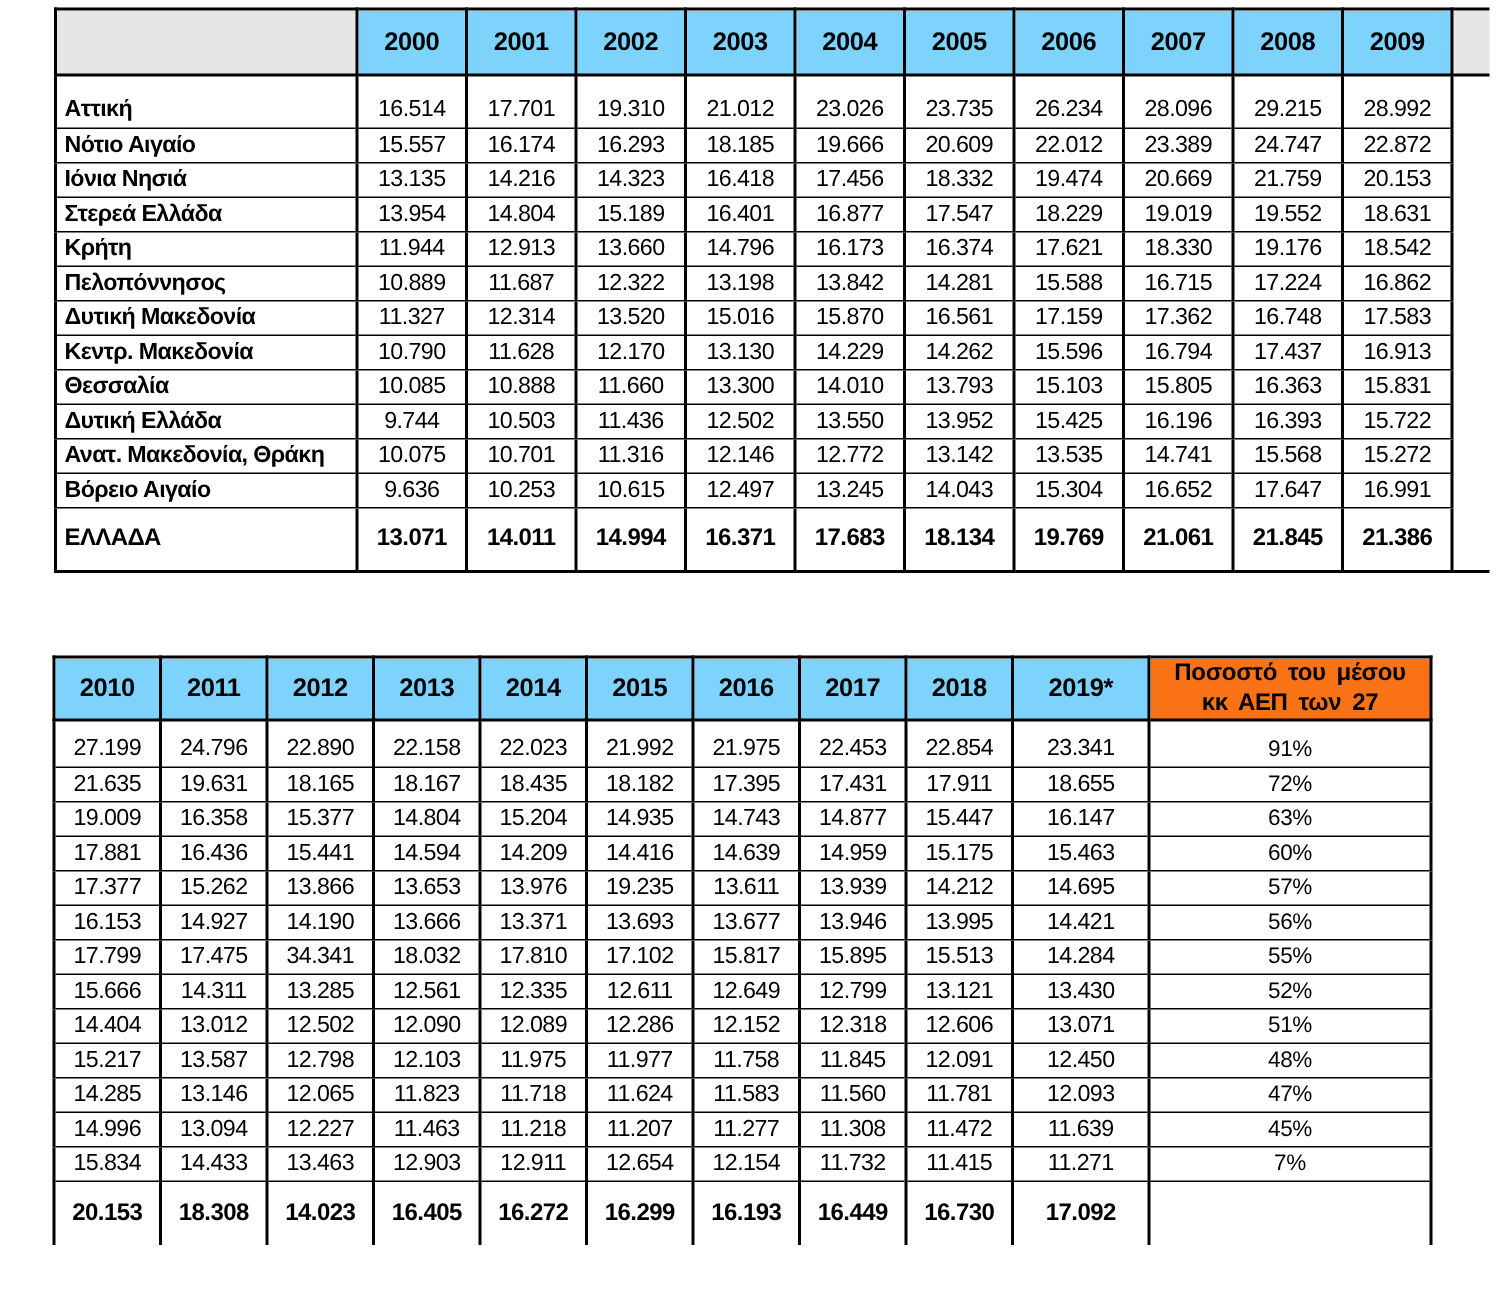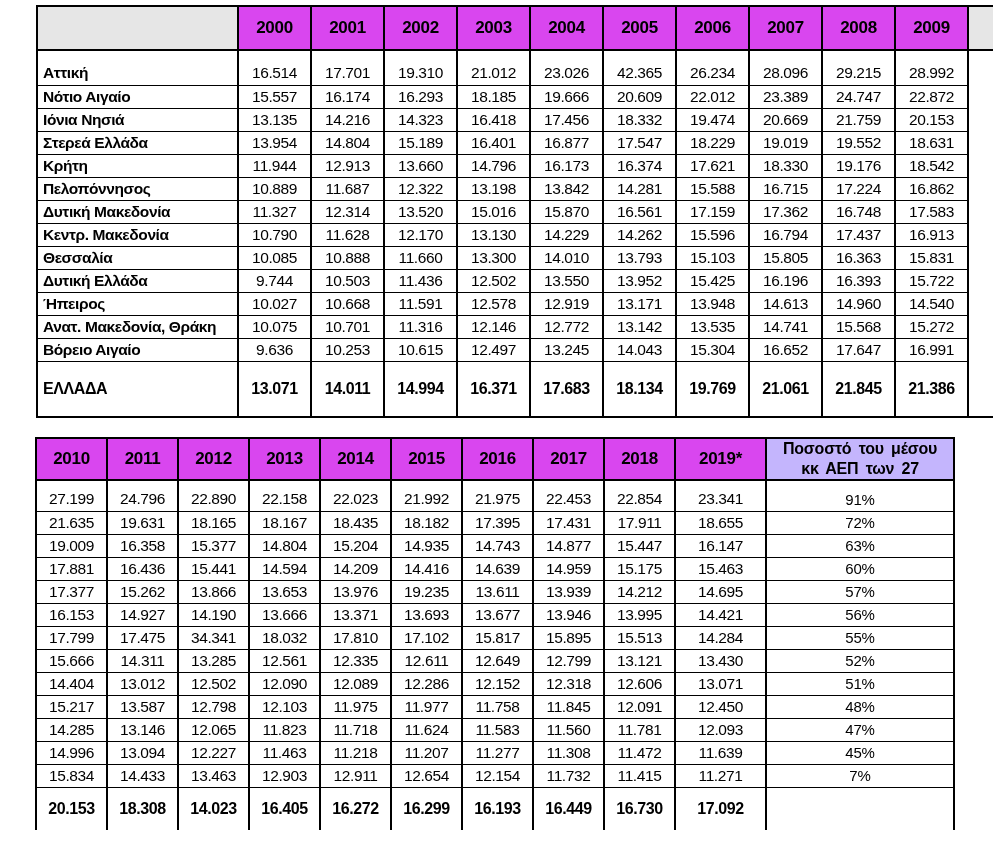--- a/index.html
+++ b/index.html
@@ -11,27 +11,27 @@
   td,th{padding:0;margin:0;overflow:hidden;white-space:nowrap;vertical-align:middle;}
 
   #top-table{position:absolute;left:36px;top:5px;width:956px;}
   #bottom-table{position:absolute;left:35px;top:437px;width:918px;padding-left:24px;}
 
   
   .v{border-left:2px solid #000;border-right:2px solid #000;}
 
   
   th.year{
-    background:#d946ef;border:2px solid #000;
+    background:#7dd3fc;border:2px solid #000;
     font-size:17px;font-weight:bold;letter-spacing:-0.3px;text-align:center;
   }
   th.corner{background:#e6e6e6;border:2px solid #000;}
   th.cut-h{background:#e6e6e6;border-top:2px solid #000;border-bottom:2px solid #000;border-left:2px solid #000;border-right:0;}
   th.pct-h{
-    background:#c4b5fd;border:2px solid #000;
+    background:#f97316;border:2px solid #000;
     font-size:16px;font-weight:bold;text-align:center;line-height:1.25;word-spacing:3px;letter-spacing:-0.2px;
   }
   tr.hrow-top{height:44px;}
   tr.hrow-bot{height:42px;}
 
   
   tr.spacer-top{height:12px;}
   tr.spacer-bot{height:8px;}
 
   
@@ -48,21 +48,21 @@
   td.pct{
     text-align:center;font-size:15px;letter-spacing:-0.2px;
     border-left:2px solid #000;border-right:2px solid #000;border-bottom:1.5px solid #000;
   }
 
   
   td.cut{border:0;}
   td.cut-bottom{border:0;border-bottom:2px solid #000;}
 
   
-  tr.total-top{height:56px;}
+  tr.total-top{height:43px;}
   tr.total-bot{height:43px;}
   tr.total-top td.lbl, tr.total-top td.val{
     font-weight:bold;font-size:16px;border-bottom:2px solid #000;
   }
   tr.total-bot td.val{
     font-weight:bold;font-size:16px;border-bottom:0;
   }
   tr.total-bot td.pct{border-bottom:0;}
 </style>
 </head>
@@ -116,21 +116,21 @@
           <td class="v"></td>
           <td class="cut"></td>
         </tr>
         <tr class="row">
           <td class="lbl">Αττική</td>
           <td class="val">16.514</td>
           <td class="val">17.701</td>
           <td class="val">19.310</td>
           <td class="val">21.012</td>
           <td class="val">23.026</td>
-          <td class="val">42.365</td>
+          <td class="val">23.735</td>
           <td class="val">26.234</td>
           <td class="val">28.096</td>
           <td class="val">29.215</td>
           <td class="val">28.992</td>
           <td class="cut"></td>
         </tr>
         <tr class="row">
           <td class="lbl">Νότιο Αιγαίο</td>
           <td class="val">15.557</td>
           <td class="val">16.174</td>
@@ -247,34 +247,20 @@
           <td class="val">9.744</td>
           <td class="val">10.503</td>
           <td class="val">11.436</td>
           <td class="val">12.502</td>
           <td class="val">13.550</td>
           <td class="val">13.952</td>
           <td class="val">15.425</td>
           <td class="val">16.196</td>
           <td class="val">16.393</td>
           <td class="val">15.722</td>
-          <td class="cut"></td>
-        </tr>
-        <tr class="row">
-          <td class="lbl">Ήπειρος</td>
-          <td class="val">10.027</td>
-          <td class="val">10.668</td>
-          <td class="val">11.591</td>
-          <td class="val">12.578</td>
-          <td class="val">12.919</td>
-          <td class="val">13.171</td>
-          <td class="val">13.948</td>
-          <td class="val">14.613</td>
-          <td class="val">14.960</td>
-          <td class="val">14.540</td>
           <td class="cut"></td>
         </tr>
         <tr class="row">
           <td class="lbl">Ανατ. Μακεδονία, Θράκη</td>
           <td class="val">10.075</td>
           <td class="val">10.701</td>
           <td class="val">11.316</td>
           <td class="val">12.146</td>
           <td class="val">12.772</td>
           <td class="val">13.142</td>

